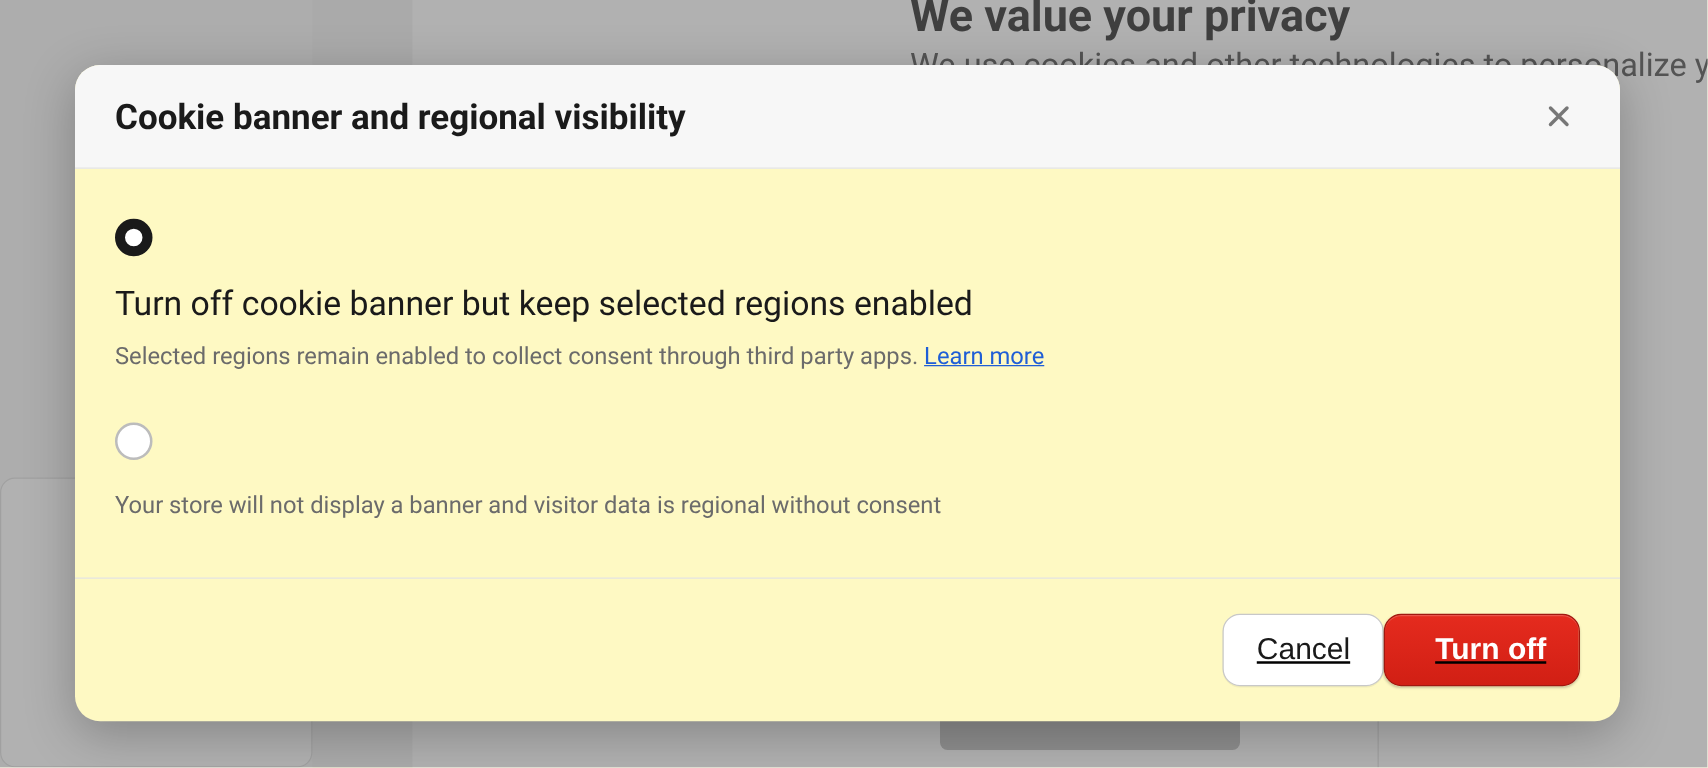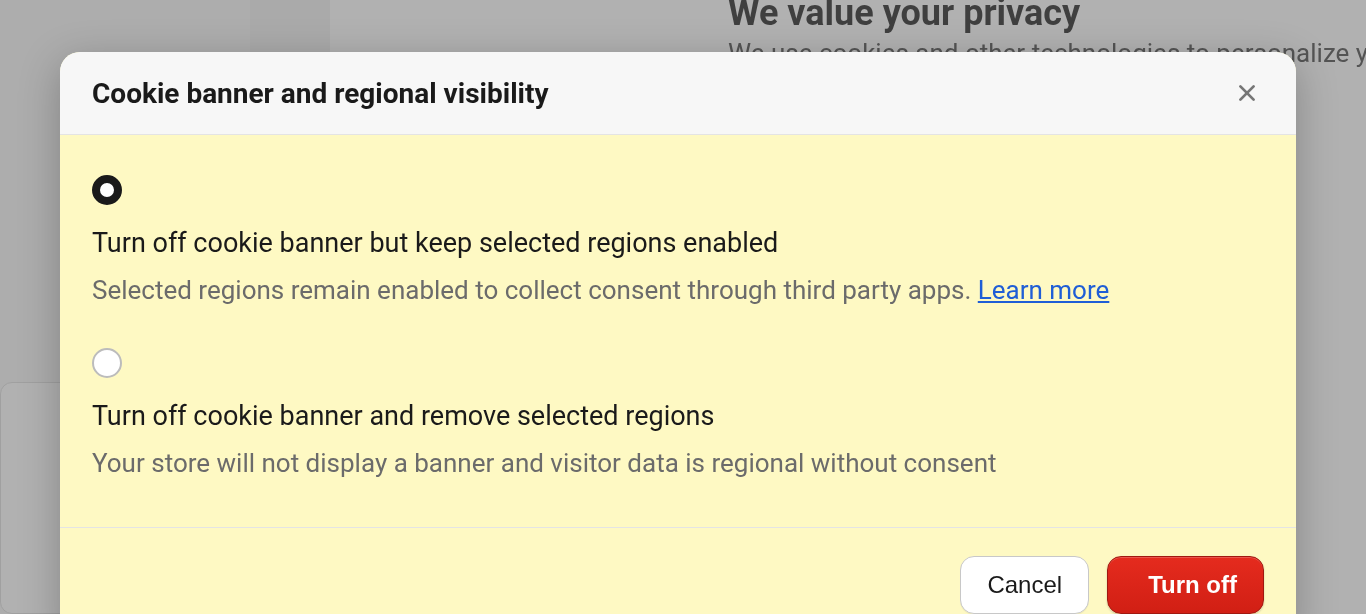--- a/index.html
+++ b/index.html
@@ -187,35 +187,35 @@
     .option-content {
       flex: 1;
     }
     .option-label {
       font-size: 27px;
       color: #1a1a1a;
       font-weight: 450;
       margin-bottom: 12px;
     }
     .option-desc {
-      font-size: 26px;
+      font-size: 19px;
       color: #6b6b6b;
       line-height: 1.5;
     }
     .learn-more {
       color: #1f5ed6;
       text-decoration: underline;
       cursor: pointer;
     }
     .modal-footer {
       border-top: 1px solid #e4e4e4;
       padding: 28px 32px;
       display: flex;
       justify-content: flex-end;
-      gap: 18px;
+      text-decoration: underline;
     }
     .btn {
       font-size: 24px;
       font-weight: 500;
       padding: 14px 26px;
       border-radius: 14px;
       cursor: pointer;
     }
     .btn-secondary {
       background: #fff;
@@ -271,21 +271,20 @@
         <div class="option-label">Turn off cookie banner but keep selected regions enabled</div>
         <div class="option-desc">
           <span>Selected regions remain enabled to collect consent through third party apps. </span><a class="learn-more">Learn more</a>
         </div>
       </div>
     </div>
 
     <div class="option-row">
       <div class="radio unselected"></div>
       <div class="option-content">
-        <div class="option-label">Turn off cookie banner and remove selected regions</div>
         <div class="option-desc">Your store will not display a banner and visitor data is regional without consent</div>
       </div>
     </div>
   </div>
 
   <div class="modal-footer">
     <button class="btn btn-secondary">Cancel</button>
     <button class="btn btn-destructive">Turn off</button>
   </div>
 </div>

